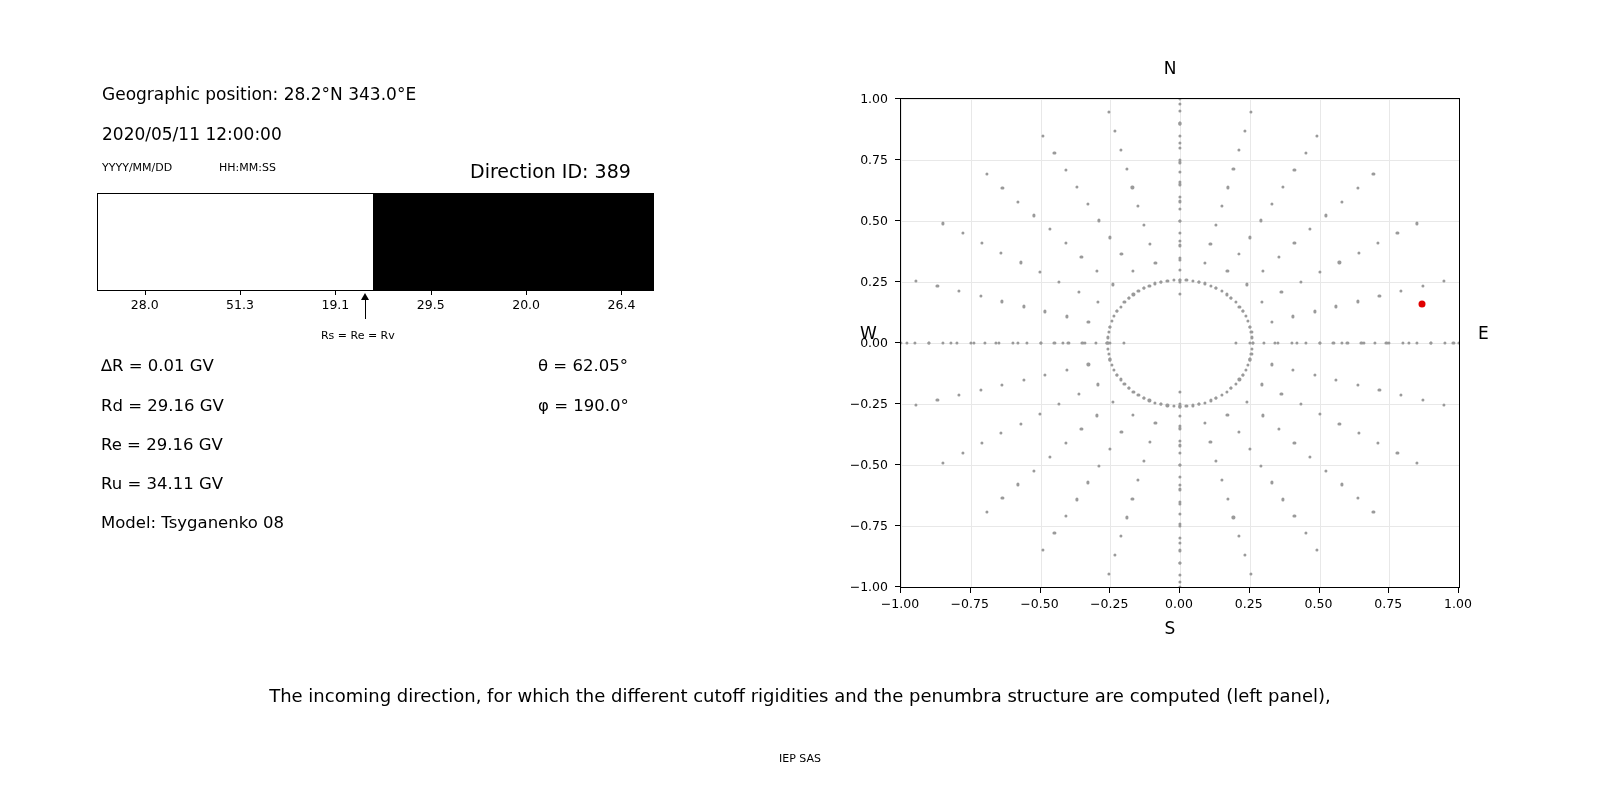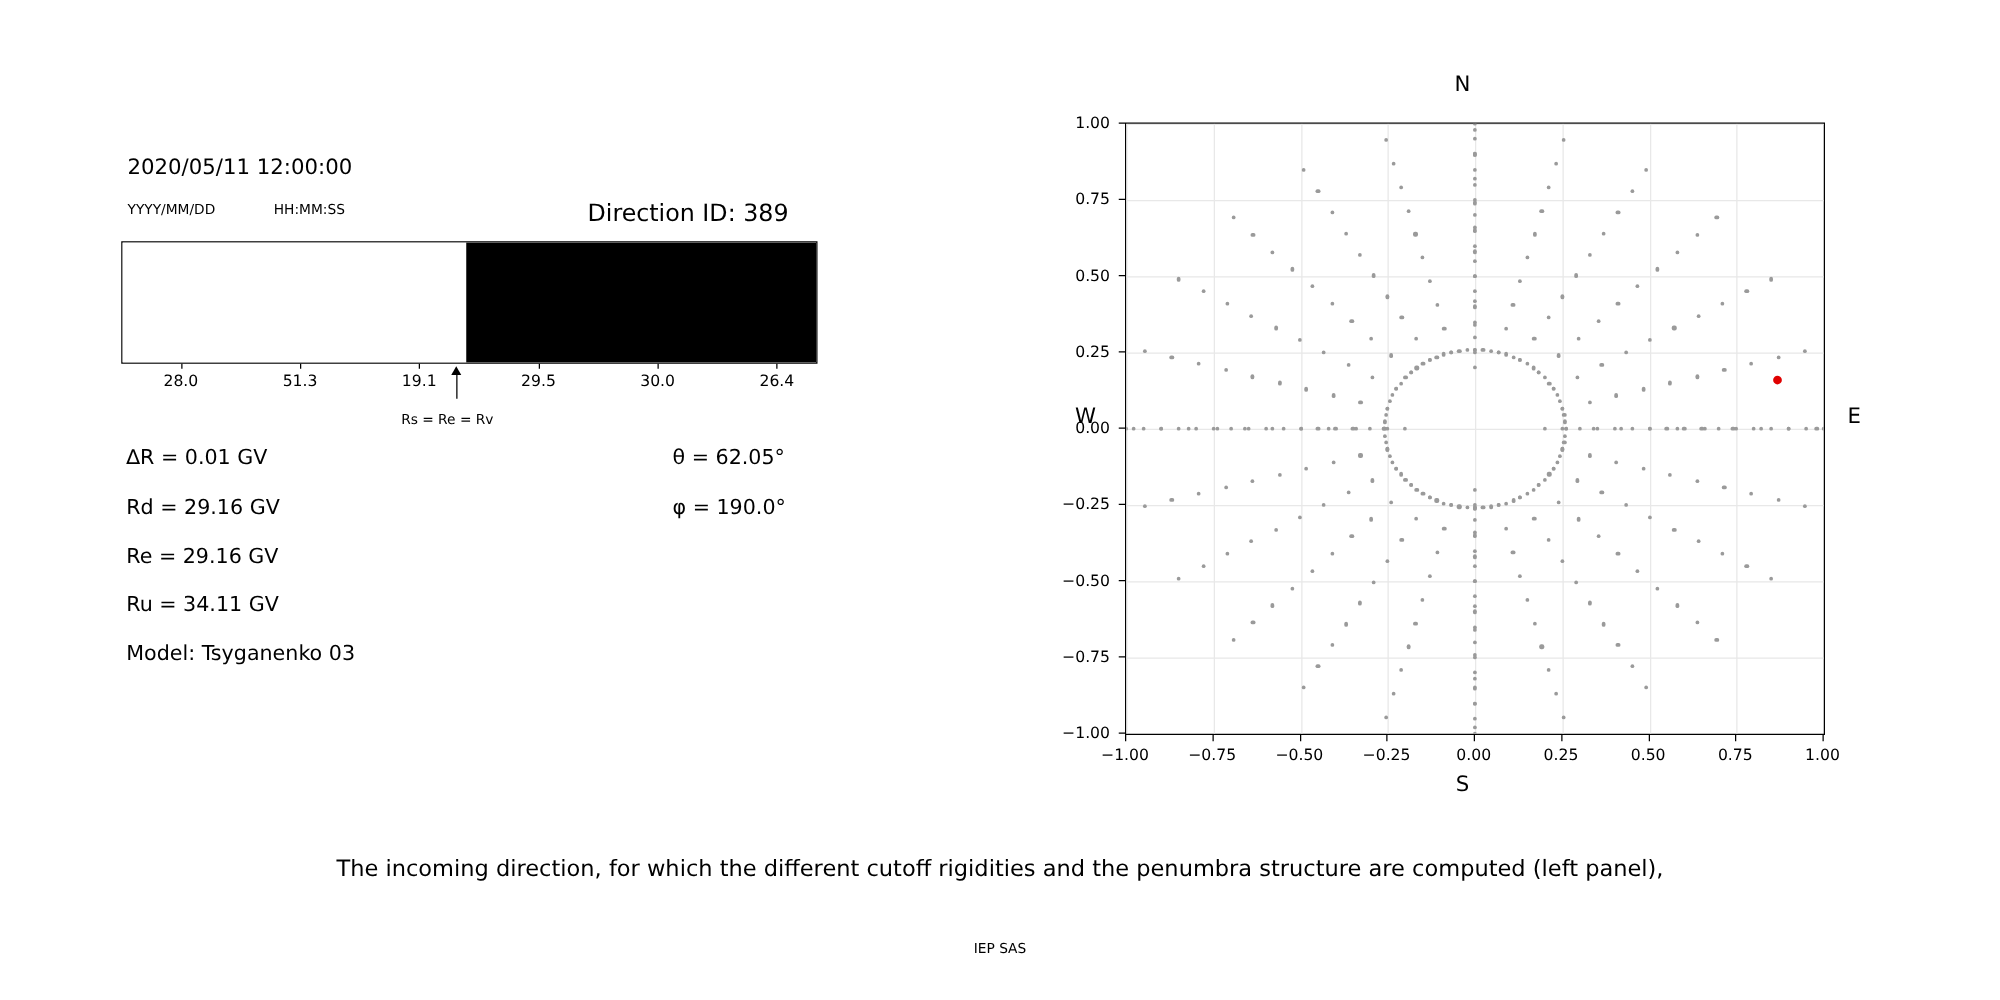--- a/index.html
+++ b/index.html
@@ -250,20 +250,21 @@
     width: 1600px;
     text-align: center;
     font-size: 11px;
   }
 </style>
 </head>
 <body>
 
 <div id="left-panel">
 
+  <div class="text-line" id="geo-position">Geographic position: 28.2°N 343.0°E</div>
 
   <div class="text-line" id="datetime">2020/05/11 12:00:00</div>
 
   <div class="text-line" id="date-format-label">YYYY/MM/DD</div>
 
   <div class="text-line" id="time-format-label">HH:MM:SS</div>
 
   <div class="text-line" id="direction-id">Direction ID: 389</div>
 
   <div id="penumbra-bar">
@@ -274,36 +275,36 @@
   <div id="bar-axis">
       <div class="tick" style="left: 47.6804px;"></div>
       <div class="ticklabel" style="left: 47.6804px;">28.0</div>
       <div class="tick" style="left: 143.041px;"></div>
       <div class="ticklabel" style="left: 143.041px;">51.3</div>
       <div class="tick" style="left: 238.402px;"></div>
       <div class="ticklabel" style="left: 238.402px;">19.1</div>
       <div class="tick" style="left: 333.763px;"></div>
       <div class="ticklabel" style="left: 333.763px;">29.5</div>
       <div class="tick" style="left: 429.124px;"></div>
-      <div class="ticklabel" style="left: 429.124px;">30.0</div>
+      <div class="ticklabel" style="left: 429.124px;">20.0</div>
       <div class="tick" style="left: 524.485px;"></div>
       <div class="ticklabel" style="left: 524.485px;">26.4</div>
     </div>
 
   <div id="rs-arrow" style="left: 358.918px;">
     <div class="head"></div>
     <div class="shaft"></div>
   </div>
   <div class="text-line" id="rs-label" style="left: 320.918px;">Rs = Re = Rv</div>
 
   <div class="text-line param" id="param-dr">∆R = 0.01 GV</div>
   <div class="text-line param" id="param-rd">Rd = 29.16 GV</div>
   <div class="text-line param" id="param-re">Re = 29.16 GV</div>
   <div class="text-line param" id="param-ru">Ru = 34.11 GV</div>
-  <div class="text-line param" id="param-model">Model: Tsyganenko 03</div>
+  <div class="text-line param" id="param-model">Model: Tsyganenko 08</div>
   <div class="text-line param" id="param-theta">θ = 62.05°</div>
   <div class="text-line param" id="param-phi">φ = 190.0°</div>
 </div>
 
 <div id="right-panel">
   <div class="compass" id="compass-n">N</div>
   <div class="compass" id="compass-s">S</div>
   <div class="compass" id="compass-w">W</div>
   <div class="compass" id="compass-e">E</div>
 

